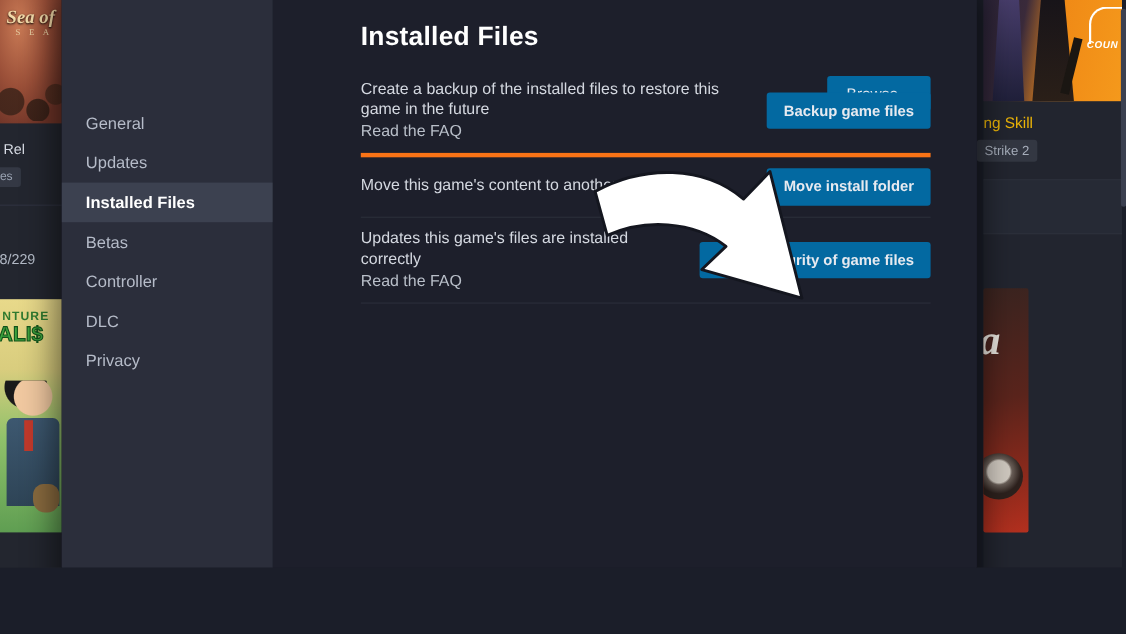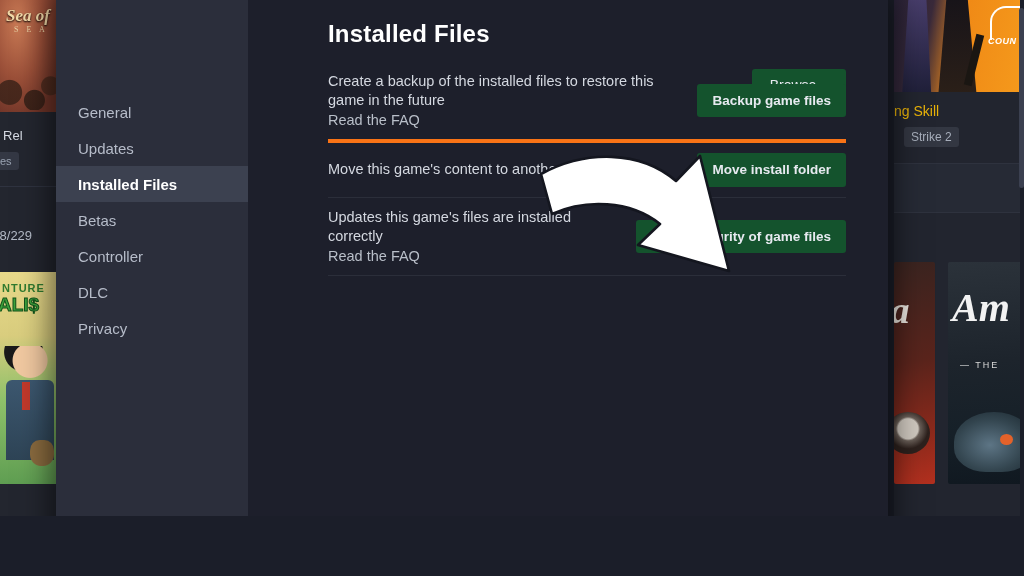--- a/index.html
+++ b/index.html
@@ -266,21 +266,20 @@
   }
   .bg-right-chip {
     position: absolute;
     left: 2px; top: 127px;
     padding: 3px 7px;
     font-size: 12px;
     color: #a7aebb;
     background: #333742;
     border-radius: 3px;
     white-space: nowrap;
-    margin-left: 16px;
   }
   .bg-right-sep1 {
     position: absolute;
     left: 8px; top: 163px;
     width: 130px; height: 1px;
     background: #2e323e;
   }
   .bg-right-sep2 {
     position: absolute;
     left: 8px; top: 212px;
@@ -487,21 +486,21 @@
   .row-link {
     display: inline-block;
     margin-top: 2px;
     font-size: 14.5px;
     color: #b9bfc9;
     cursor: pointer;
   }
 
   .btn {
     flex: 0 0 auto;
-    background: #14532d;
+    background: #0369a1;
     color: #e7eaf0;
     border: none;
     border-radius: 3px;
     font-family: "Liberation Sans", sans-serif;
     font-size: 13.5px;
     font-weight: bold;
     padding: 10px 15px;
     cursor: pointer;
     white-space: nowrap;
     line-height: 1;
@@ -564,26 +563,20 @@
       </div>
       <div class="bg-right-band"></div>
       <div class="bg-right-skill">ng Skill</div>
       <div class="bg-right-chip">Strike 2</div>
       <div class="bg-right-sep1"></div>
       <div class="bg-right-sep2"></div>
       <div class="bg-tile-a">
         <div class="mark">ia</div>
         <div class="skull"></div>
       </div>
-      <div class="bg-tile-b">
-        <div class="mark">Am</div>
-        <div class="sub">— THE</div>
-        <div class="pool"></div>
-        <div class="ember"></div>
-      </div>
       <div class="bg-right-sep3"></div>
       <div class="bg-tile-c">
         <div class="orb"></div>
       </div>
     </div>
 
     <div class="bg-scroll"></div>
     <div class="bg-scroll-thumb"></div>
   </div>
 

